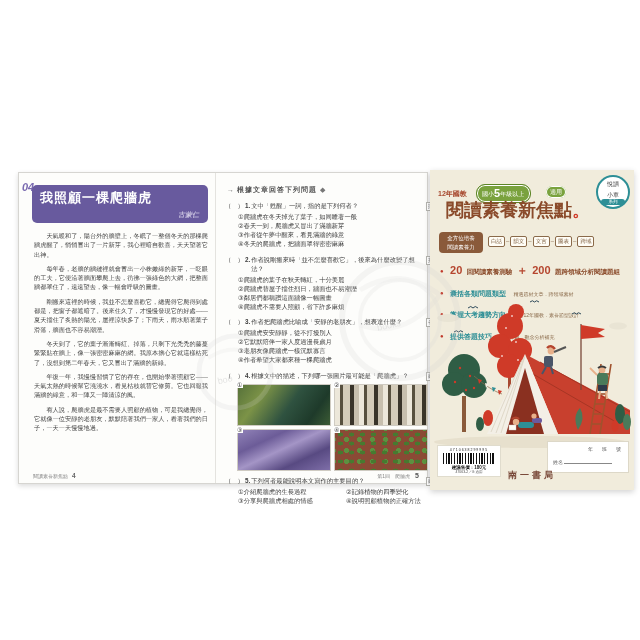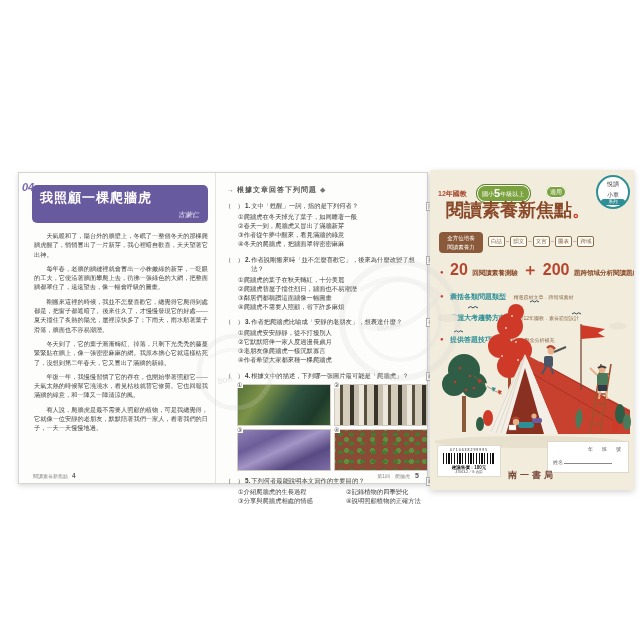--- a/index.html
+++ b/index.html
@@ -71,21 +71,21 @@
   .cover-title .dot{color:#cf3a28;}
   .promo-box{position:absolute;left:9px;top:62px;width:44px;height:21px;background:#8a5a3a;
              border-radius:4px;color:#fff;font-size:5.5px;text-align:center;line-height:1.7;padding-top:2px;box-sizing:border-box;}
   .tag-row{position:absolute;left:58px;top:66px;display:flex;align-items:center;}
   .tag-pill{border:1px solid #8a6a4a;border-radius:2px;background:#fffdf6;color:#7a5a3a;
             font-size:5.5px;padding:1px 2px;line-height:1.2;}
   .tag-dash{color:#8a6a4a;font-size:6px;margin:0 1px;}
   .bullets{position:absolute;left:10px;top:90px;width:188px;}
   .b-row{margin-bottom:3.5px;white-space:nowrap;}
   .b-dot{color:#c0392b;font-size:6px;margin-right:2px;vertical-align:1px;}
-  .b1-num{font-size:16px;font-weight:bold;color:#b5452e;}
+  .b1-num{font-size:11px;font-weight:bold;color:#b5452e;}
   .b1-txt{font-size:6.5px;font-weight:bold;color:#8a4a2a;}
   .b-main{font-size:7px;font-weight:bold;color:#2e8f96;}
   .b-sub{font-size:5px;color:#8a6a4a;margin-left:3px;}
   .illus{position:absolute;left:0;top:128px;width:204px;height:152px;}
   .barcode{position:absolute;left:8px;bottom:14px;width:56px;background:#fff;padding:2px 3px;
            box-shadow:0 0 0 1px #e0dccd;text-align:center;}
   .barcode .bc-num{font-size:3.5px;color:#222;letter-spacing:1px;}
   .barcode .bars{height:11px;margin:1px 2px;
       background:repeating-linear-gradient(90deg,#111 0 1.5px,#fff 1.5px 3px,#111 3px 3.7px,#fff 3.7px 5.5px);}
   .barcode .bc-price{font-size:4.5px;font-weight:bold;color:#222;}

